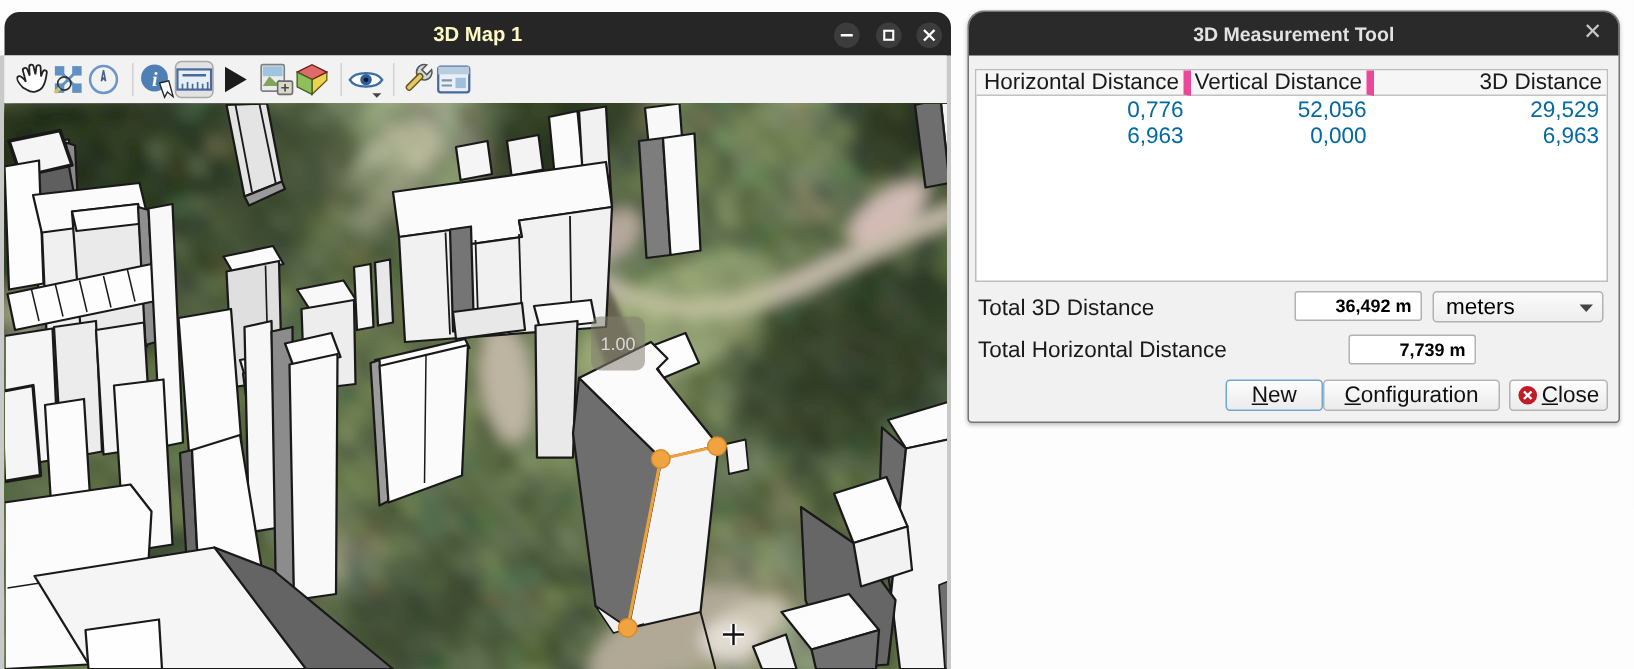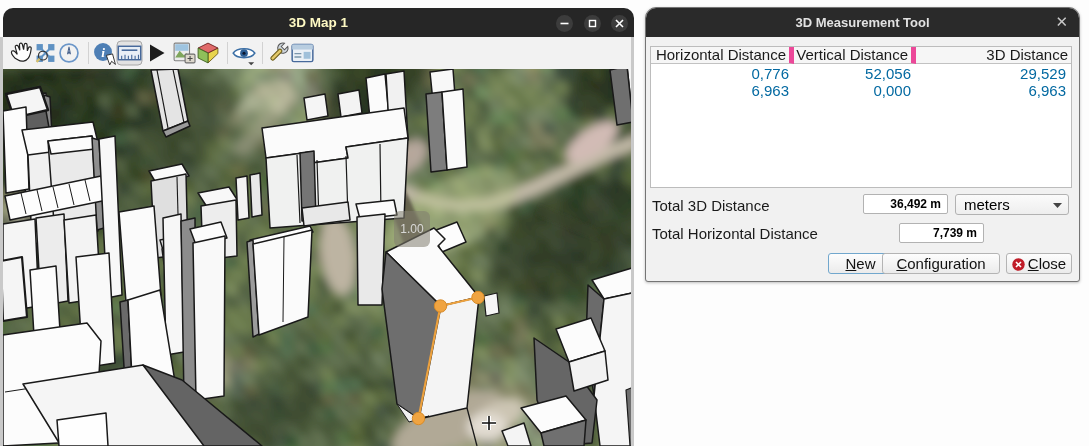--- a/index.html
+++ b/index.html
@@ -1886,19 +1886,19 @@
     <div class="abs cell" style="left:143px;top:35px;width:120px;">0,000</div>
     <div class="abs cell" style="left:265px;top:35px;width:153px;">6,963</div>
   </div>
   <div class="abs lbl" style="left:6px;top:189px;">Total 3D Distance</div>
   <div class="abs inp" style="left:217px;top:186px;">36,492 m</div>
   <div class="abs" id="combo">meters<svg class="abs" style="right:6px;top:7px;" width="9" height="7">
         <path d="M0 1h9l-4.5 5z" fill="#444"></path>
       </svg></div>
   <div class="abs lbl" style="left:6px;top:217px;">Total Horizontal Distance</div>
   <div class="abs inp" style="left:210px;top:215px;margin-left:43px;">7,739 m</div>
-  <div class="abs btn" style="left:182px;width:65px;border-color:#71a7cd;"><u>N</u>ew</div>
+  <div class="abs btn" style="left:171px;width:65px;border-color:#71a7cd;"><u>N</u>ew</div>
   <div class="abs btn" style="left:236px;width:118px;"><u>C</u>onfiguration</div>
   <div class="abs btn" style="left:360px;width:66px;"><svg style="vertical-align:-2px;margin-right:3px;" width="13" height="13">
         <circle cx="6.5" cy="6.5" r="6.2" fill="#c01c28"></circle>
         <path d="M4 4l5 5M9 4l-5 5" stroke="#fff" stroke-width="1.6"></path>
       </svg><u>C</u>lose</div>
 </div>
 
 </body></html>

